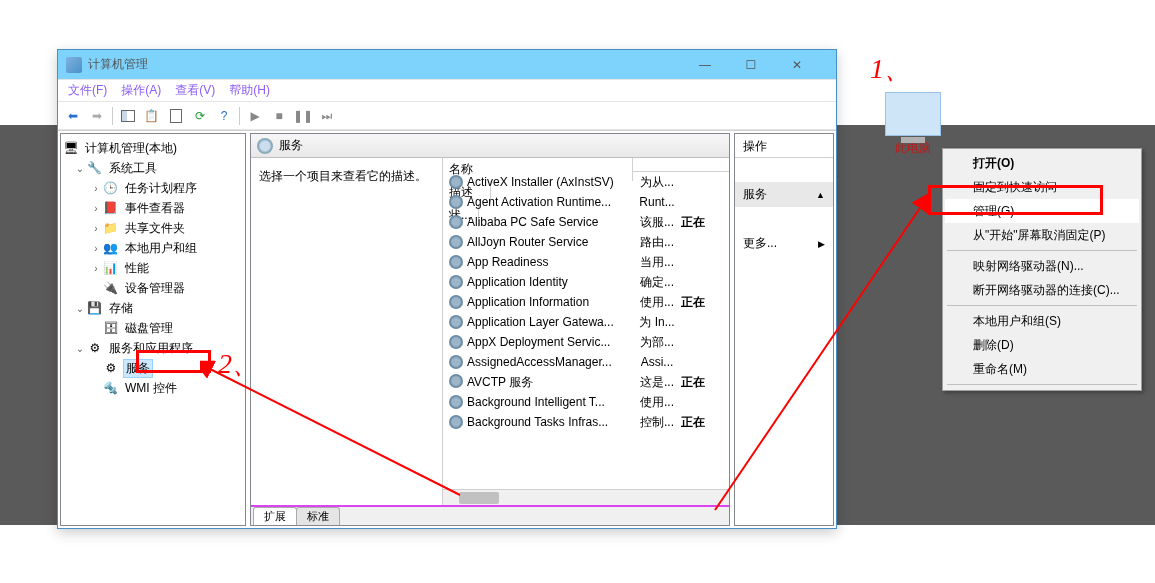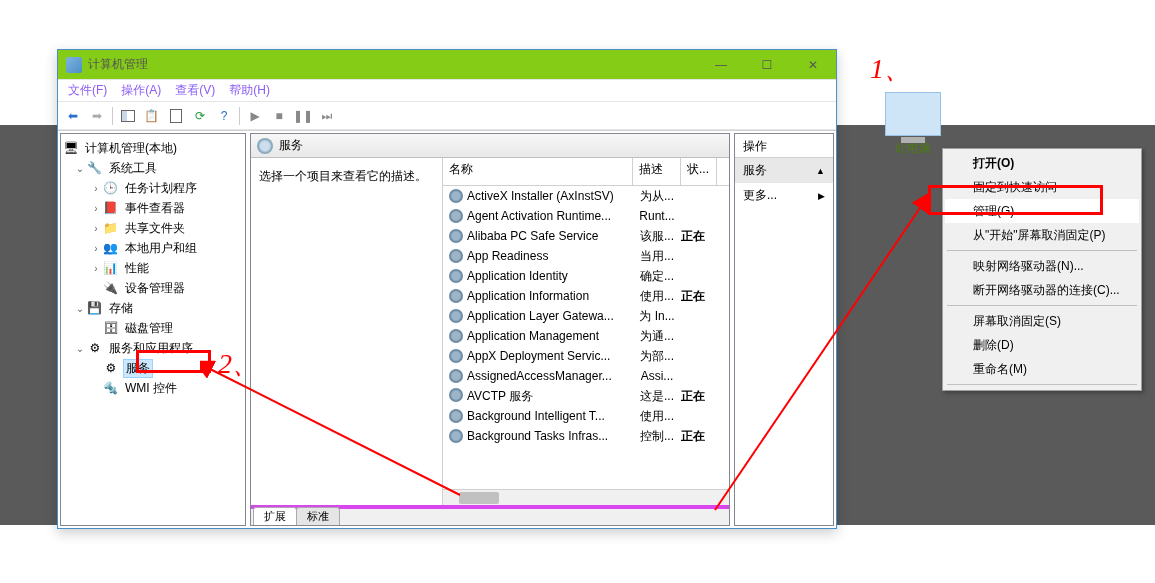--- a/index.html
+++ b/index.html
@@ -1,76 +1,76 @@
 <!DOCTYPE html>
 <html><head>
 <meta charset="utf-8">
 <style>
 * { box-sizing: border-box; margin: 0; padding: 0; font-family: "Microsoft YaHei", "Segoe UI", sans-serif; font-size: 12px; }
 body { background: #fff; width: 1155px; height: 583px; position: relative; overflow: hidden; }
 .desktop-band { position: absolute; top: 125px; left: 0; right: 0; height: 400px; background: #5a5a5a; }
 
 
 .window { position: absolute; left: 57px; top: 49px; width: 780px; height: 480px; background: #fff; border: 1px solid #4a90c7; box-shadow: 0 4px 12px rgba(0,0,0,.2); display: flex; flex-direction: column; }
-.titlebar { height: 30px; display: flex; align-items: center; padding: 0 0 0 8px; background: #84cc16; border-bottom: 1px solid #e5e5e5; }
+.titlebar { height: 30px; display: flex; align-items: center; padding: 0 16px 0 8px; background: #7dd3fc; border-bottom: 1px solid #e5e5e5; }
 .titlebar .icon { width: 16px; height: 16px; margin-right: 6px; background: linear-gradient(135deg,#7fb3e0,#4a90c7); border-radius: 2px; position: relative; }
 .titlebar .title { flex: 1; color: #555; font-size: 12px; }
 .winbtns { display: flex; }
 .winbtn { width: 46px; height: 28px; display: flex; align-items: center; justify-content: center; color: #555; }
 
 .menubar { height: 22px; display: flex; align-items: center; padding: 0 4px; gap: 2px; border-bottom: 1px solid #e5e5e5; }
 .menuitem { padding: 2px 6px; color: #8b5cf6; }
 
 .toolbar { height: 28px; display: flex; align-items: center; padding: 0 4px; gap: 2px; border-bottom: 1px solid #e5e5e5; }
 .tbtn { width: 22px; height: 22px; border: 1px solid transparent; display: flex; align-items: center; justify-content: center; border-radius: 2px; }
 .tsep { width: 1px; height: 18px; background: #ccc; margin: 0 2px; }
 
 .content { flex: 1; display: flex; border-top: 1px solid #d0d0d0; min-height: 0; }
 .pane { border: 1px solid #828790; background: #fff; margin: 2px; display: flex; flex-direction: column; min-height: 0; }
 .pane-left { width: 186px; overflow: auto; }
 .pane-mid { flex: 1; min-width: 0; }
-.pane-right { width: 100px; }
+.pane-right { width: 100px; gap: 24px; }
 
 
 .tree { padding: 4px 2px; font-size: 12px; }
 .tree-row { display: flex; align-items: center; height: 20px; white-space: nowrap; cursor: default; }
 .tree-tw { width: 14px; text-align: center; color: #666; font-size: 10px; }
 .tree-ic { width: 16px; height: 16px; margin-right: 4px; display: inline-flex; align-items: center; justify-content: center; }
 .tree-sel { background: #cce8ff; border: 1px solid #99d1ff; }
 .tree-lb { padding: 0 2px; }
 
 
 .mid-header { height: 24px; background: linear-gradient(#f7f7f7,#e8e8e8); border-bottom: 1px solid #c0c0c0; display: flex; align-items: center; padding: 0 6px; gap: 6px; }
 .mid-body { flex: 1; display: flex; min-height: 0; }
 .mid-desc { width: 192px; padding: 10px 8px; border-right: 1px solid #d0d0d0; color: #000; }
 .mid-list { flex: 1; display: flex; flex-direction: column; min-height: 0; }
-.list-head { display: flex; height: 28px; border-bottom: 1px solid #d0d0d0; }
+.list-head { display: flex; height: 14px; border-bottom: 1px solid #d0d0d0; flex-direction: column; }
 .list-head .col { border-right: 1px solid #d0d0d0; padding: 3px 6px; background: #fff; }
 .list-rows { flex: 1; overflow: hidden; }
 .list-row { display: flex; height: 20px; align-items: center; }
 .list-row .c1 { width: 190px; display: flex; align-items: flex-start; gap: 4px; padding-left: 6px; white-space: nowrap; overflow: hidden; text-overflow: ellipsis; }
 .list-row .c2 { width: 48px; white-space: nowrap; overflow: hidden; text-align: center; }
 .list-row .c3 { width: 36px; white-space: nowrap; overflow: hidden; font-weight: bold; }
 .gear { width: 14px; height: 14px; border-radius: 50%; background: radial-gradient(circle,#9cb5c9 40%,#6a8aa3 60%); flex-shrink: 0; }
-.mid-tabs { height: 20px; display: flex; align-items: flex-end; padding-left: 2px; border-top: 4px solid #d946ef; background: #f0f0f0; }
+.mid-tabs { height: 20px; display: flex; align-items: flex-end; padding-left: 2px; border-top: 2px solid #d946ef; background: #f0f0f0; }
 .mid-tab { padding: 1px 10px; border: 1px solid #aaa; border-bottom: none; background: #fff; margin-right: -1px; font-size: 11px; border-radius: 3px 3px 0 0; }
 .mid-tab.inactive { background: #e5e5e5; }
 .hscroll { height: 16px; background: #f0f0f0; border-top: 1px solid #d0d0d0; position: relative; }
 .hscroll .thumb { position: absolute; left: 16px; top: 2px; height: 12px; width: 40px; background: #c1c1c1; border-radius: 2px; }
 
 
 .act-header { height: 24px; padding: 4px 8px; background: #fff; border-bottom: 1px solid #d0d0d0; font-weight: 400; }
 .act-item { padding: 4px 8px; display: flex; align-items: center; gap: 8px; }
 .arrow { margin-left: auto; color: #000; font-size: 9px; }
 
 
 .desk-icon { position: absolute; left: 878px; top: 92px; width: 70px; text-align: center; }
 .desk-icon .ic { width: 56px; height: 44px; margin: 0 auto 4px; background: #cde5f7; border: 1px solid #99c2e6; position: relative; }
 .desk-icon .ic:after { content:''; position: absolute; bottom: -8px; left: 50%; transform: translateX(-50%); width: 24px; height: 6px; background: #b0b0b0; }
-.desk-icon .lbl { color: #4d7c0f; font-size: 12px; }
+.desk-icon .lbl { color: #b91c1c; font-size: 12px; }
 
 
 .ctxmenu { position: absolute; left: 942px; top: 148px; width: 200px; background: #f0f0f0; border: 1px solid #a0a0a0; box-shadow: 2px 2px 4px rgba(0,0,0,.3); padding: 2px; text-align: center; }
 .ctx-item { height: 24px; display: flex; align-items: center; padding: 0 10px 0 28px; }
 .ctx-item.hl { background: #fff; }
 .ctx-sep { height: 1px; background: #c0c0c0; margin: 3px 2px; }
 
 
 .anno-red { position: absolute; border: 3px solid #ff0000; pointer-events: none; }
 .anno-text { position: absolute; color: #ff0000; font-size: 28px; font-family: serif; font-style: italic; pointer-events: none; }
@@ -240,20 +240,28 @@
                 <div class="c1">
                   <span class="gear"></span>
                   <span>Alibaba PC Safe Service</span>
                 </div>
                 <div class="c2">该服...</div>
                 <div class="c3">正在</div>
               </div>
               <div class="list-row">
                 <div class="c1">
                   <span class="gear"></span>
+                  <span>AllJoyn Router Service</span>
+                </div>
+                <div class="c2">路由...</div>
+                <div class="c3"></div>
+              </div>
+              <div class="list-row">
+                <div class="c1">
+                  <span class="gear"></span>
                   <span>App Readiness</span>
                 </div>
                 <div class="c2">当用...</div>
                 <div class="c3"></div>
               </div>
               <div class="list-row">
                 <div class="c1">
                   <span class="gear"></span>
                   <span>Application Identity</span>
                 </div>
@@ -267,28 +275,20 @@
                 </div>
                 <div class="c2">使用...</div>
                 <div class="c3">正在</div>
               </div>
               <div class="list-row">
                 <div class="c1">
                   <span class="gear"></span>
                   <span>Application Layer Gatewa...</span>
                 </div>
                 <div class="c2">为 In...</div>
-                <div class="c3"></div>
-              </div>
-              <div class="list-row">
-                <div class="c1">
-                  <span class="gear"></span>
-                  <span>Application Management</span>
-                </div>
-                <div class="c2">为通...</div>
                 <div class="c3"></div>
               </div>
               <div class="list-row">
                 <div class="c1">
                   <span class="gear"></span>
                   <span>AppX Deployment Servic...</span>
                 </div>
                 <div class="c2">为部...</div>
                 <div class="c3"></div>
               </div>
@@ -359,21 +359,21 @@
   <div class="ctx-item">
       <b>打开(O)</b>
     </div>
   <div class="ctx-item">固定到快速访问</div>
   <div class="ctx-item hl">管理(G)</div>
   <div class="ctx-item">从"开始"屏幕取消固定(P)</div>
   <div class="ctx-sep"></div>
   <div class="ctx-item">映射网络驱动器(N)...</div>
   <div class="ctx-item">断开网络驱动器的连接(C)...</div>
   <div class="ctx-sep"></div>
-  <div class="ctx-item">屏幕取消固定(S)</div>
+  <div class="ctx-item">本地用户和组(S)</div>
   <div class="ctx-item">删除(D)</div>
   <div class="ctx-item">重命名(M)</div>
   <div class="ctx-sep"></div>
 </div>
 
 <div class="anno-red" style="left:928px;top:185px;width:175px;height:30px"></div>
 <div class="anno-red" style="left:136px;top:350px;width:75px;height:23px"></div>
 <div class="anno-text" style="left:870px;top:50px">1、</div>
 <div class="anno-text" style="left:218px;top:345px">2、</div>
 <svg class="anno-arrow" style="left:200px;top:360px" width="280" height="150">

